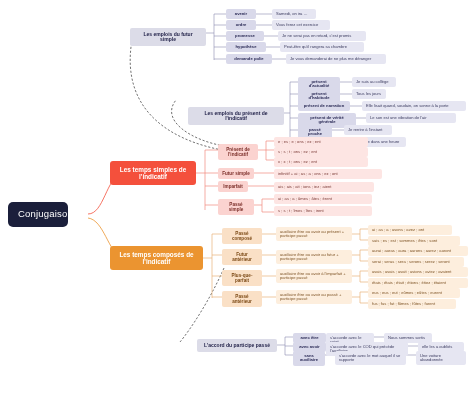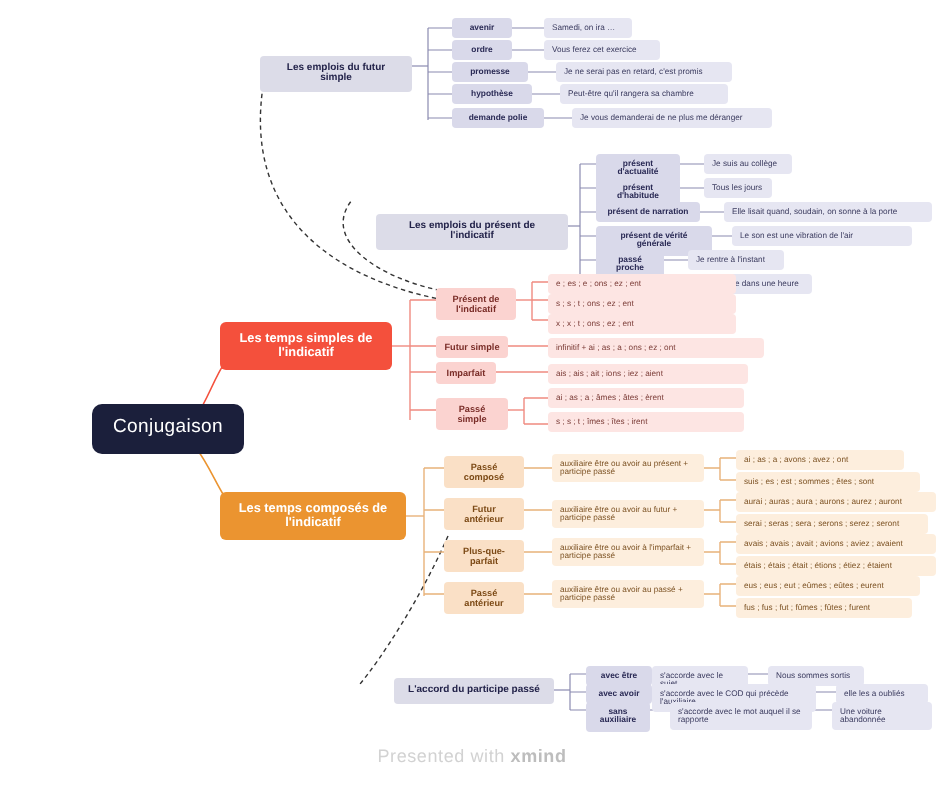--- a/index.html
+++ b/index.html
@@ -117,21 +117,21 @@
     <path d="M360,229 L360,240 M360,250 L360,261 M360,271 L360,282 M360,292 L360,303" stroke="#e8b27a" stroke-width="0.7" fill="none"></path>
     <path d="M360,229 H368 M360,240 H368 M360,250 H368 M360,261 H368 M360,271 H368 M360,282 H368 M360,292 H368 M360,303 H368" stroke="#e8b27a" stroke-width="0.7" fill="none"></path>
 
     <path d="M277,345 L285,345" stroke="#8a8ab0" stroke-width="0.6" fill="none"></path>
     <path d="M285,337 L285,355" stroke="#8a8ab0" stroke-width="0.6" fill="none"></path>
     <path d="M285,337 H293 M285,346 H293 M285,355 H293" stroke="#8a8ab0" stroke-width="0.6" fill="none"></path>
     <path d="M316,337 H326 M316,346 H326 M325,355 H335" stroke="#8a8ab0" stroke-width="0.6" fill="none"></path>
     <path d="M374,337 H384 M408,346 H418 M406,355 H416" stroke="#8a8ab0" stroke-width="0.6" fill="none"></path>
   </svg>
 
-  <div class="node root" style="left:8px;top:202px;width:76px;margin-left:38px;">Conjugaison</div>
+  <div class="node root" style="left:8px;top:202px;width:60px;">Conjugaison</div>
 
   <div class="node branch-red" style="left:110px;top:161px;width:86px;">Les temps simples de l'indicatif</div>
 
   <div class="node branch-orange" style="left:110px;top:246px;width:93px;">Les temps composés de l'indicatif</div>
 
   <div class="node topic" style="left:130px;top:28px;width:76px;">Les emplois du futur simple</div>
   <div class="node lv-label" style="left:226px;top:9px;width:30px;">avenir</div>
   <div class="node lv-ex" style="left:272px;top:9px;width:44px;">Samedi, on ira …</div>
   <div class="node lv-label" style="left:226px;top:20px;width:30px;">ordre</div>
   <div class="node lv-ex" style="left:272px;top:20px;width:58px;">Vous ferez cet exercice</div>
@@ -197,15 +197,14 @@
   <div class="node lv-ex" style="left:384px;top:333px;width:48px;">Nous sommes sortis</div>
 
   <div class="node lv-label" style="left:293px;top:342px;width:33px;">avec avoir</div>
   <div class="node lv-ex" style="left:326px;top:342px;width:82px;">s'accorde avec le COD qui précède l'auxiliaire</div>
   <div class="node lv-ex" style="left:418px;top:342px;width:46px;">elle les a oubliés</div>
 
   <div class="node lv-label" style="left:293px;top:351px;width:32px;">sans auxiliaire</div>
   <div class="node lv-ex" style="left:335px;top:351px;width:71px;">s'accorde avec le mot auquel il se rapporte</div>
   <div class="node lv-ex" style="left:416px;top:351px;width:50px;">Une voiture abandonnée</div>
 
-  <div class="watermark"><span>Presented with </span><b>xmind</b></div>
 
 </div>
 
 </body></html>

